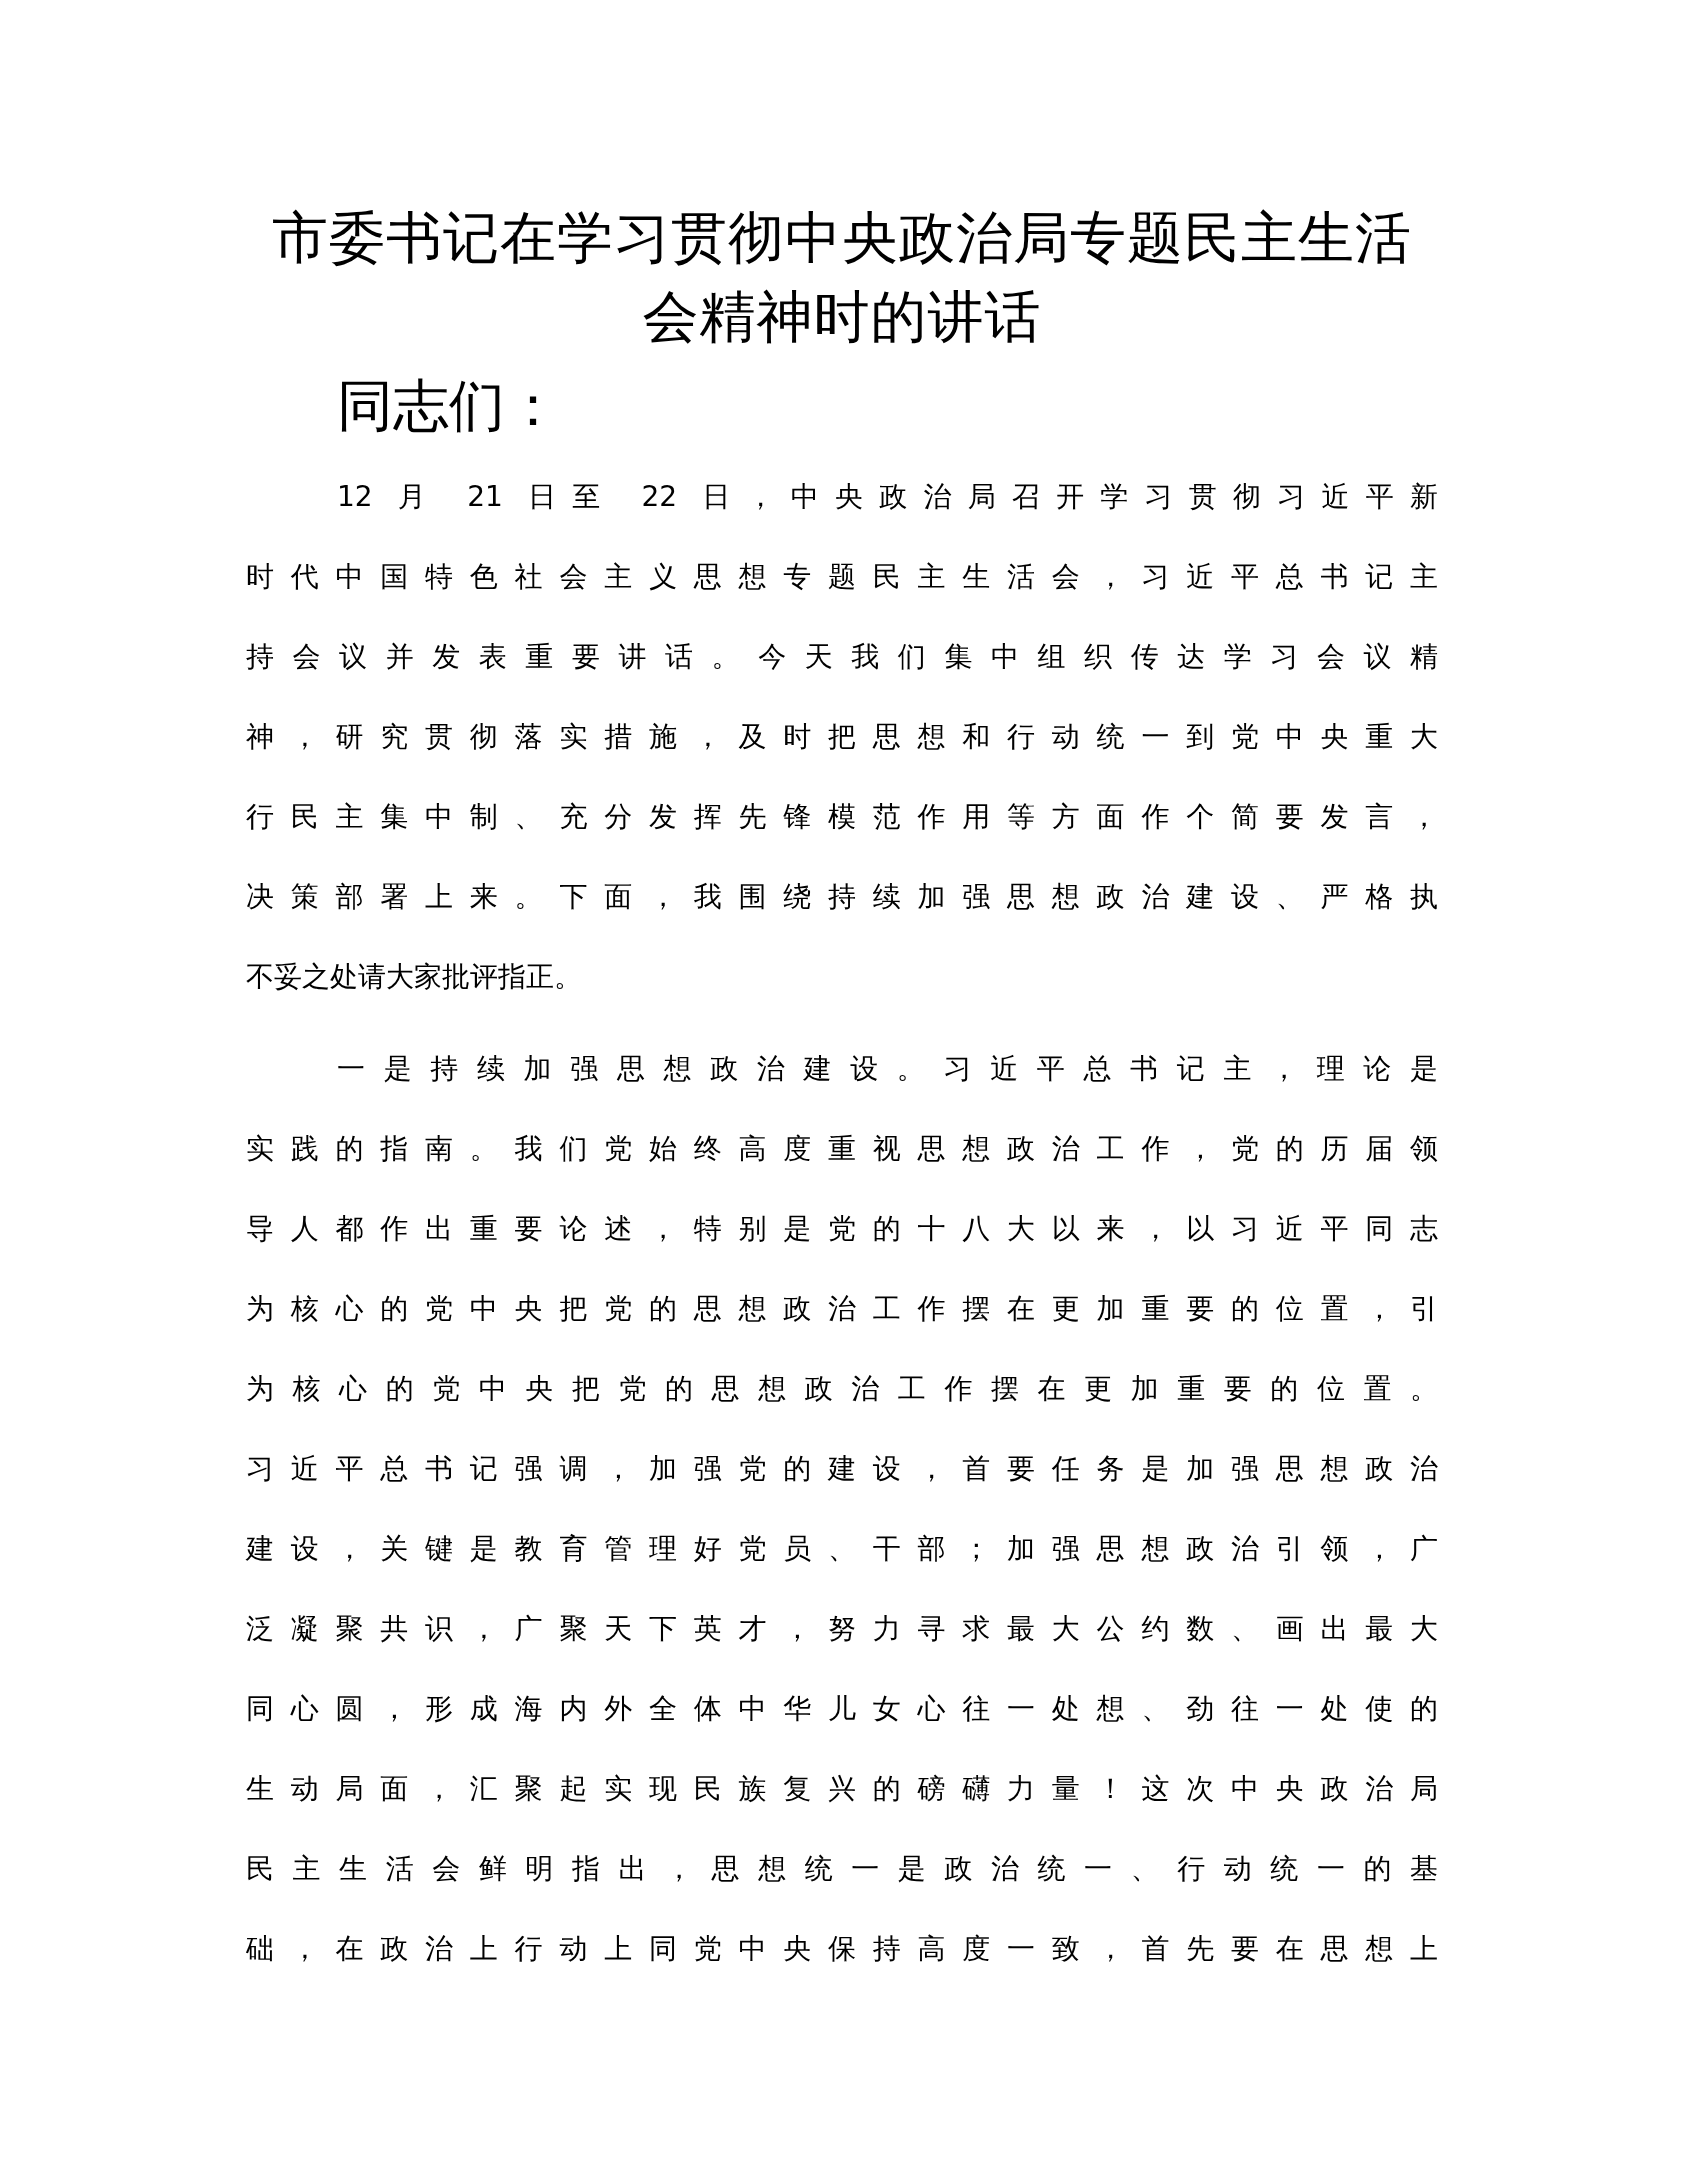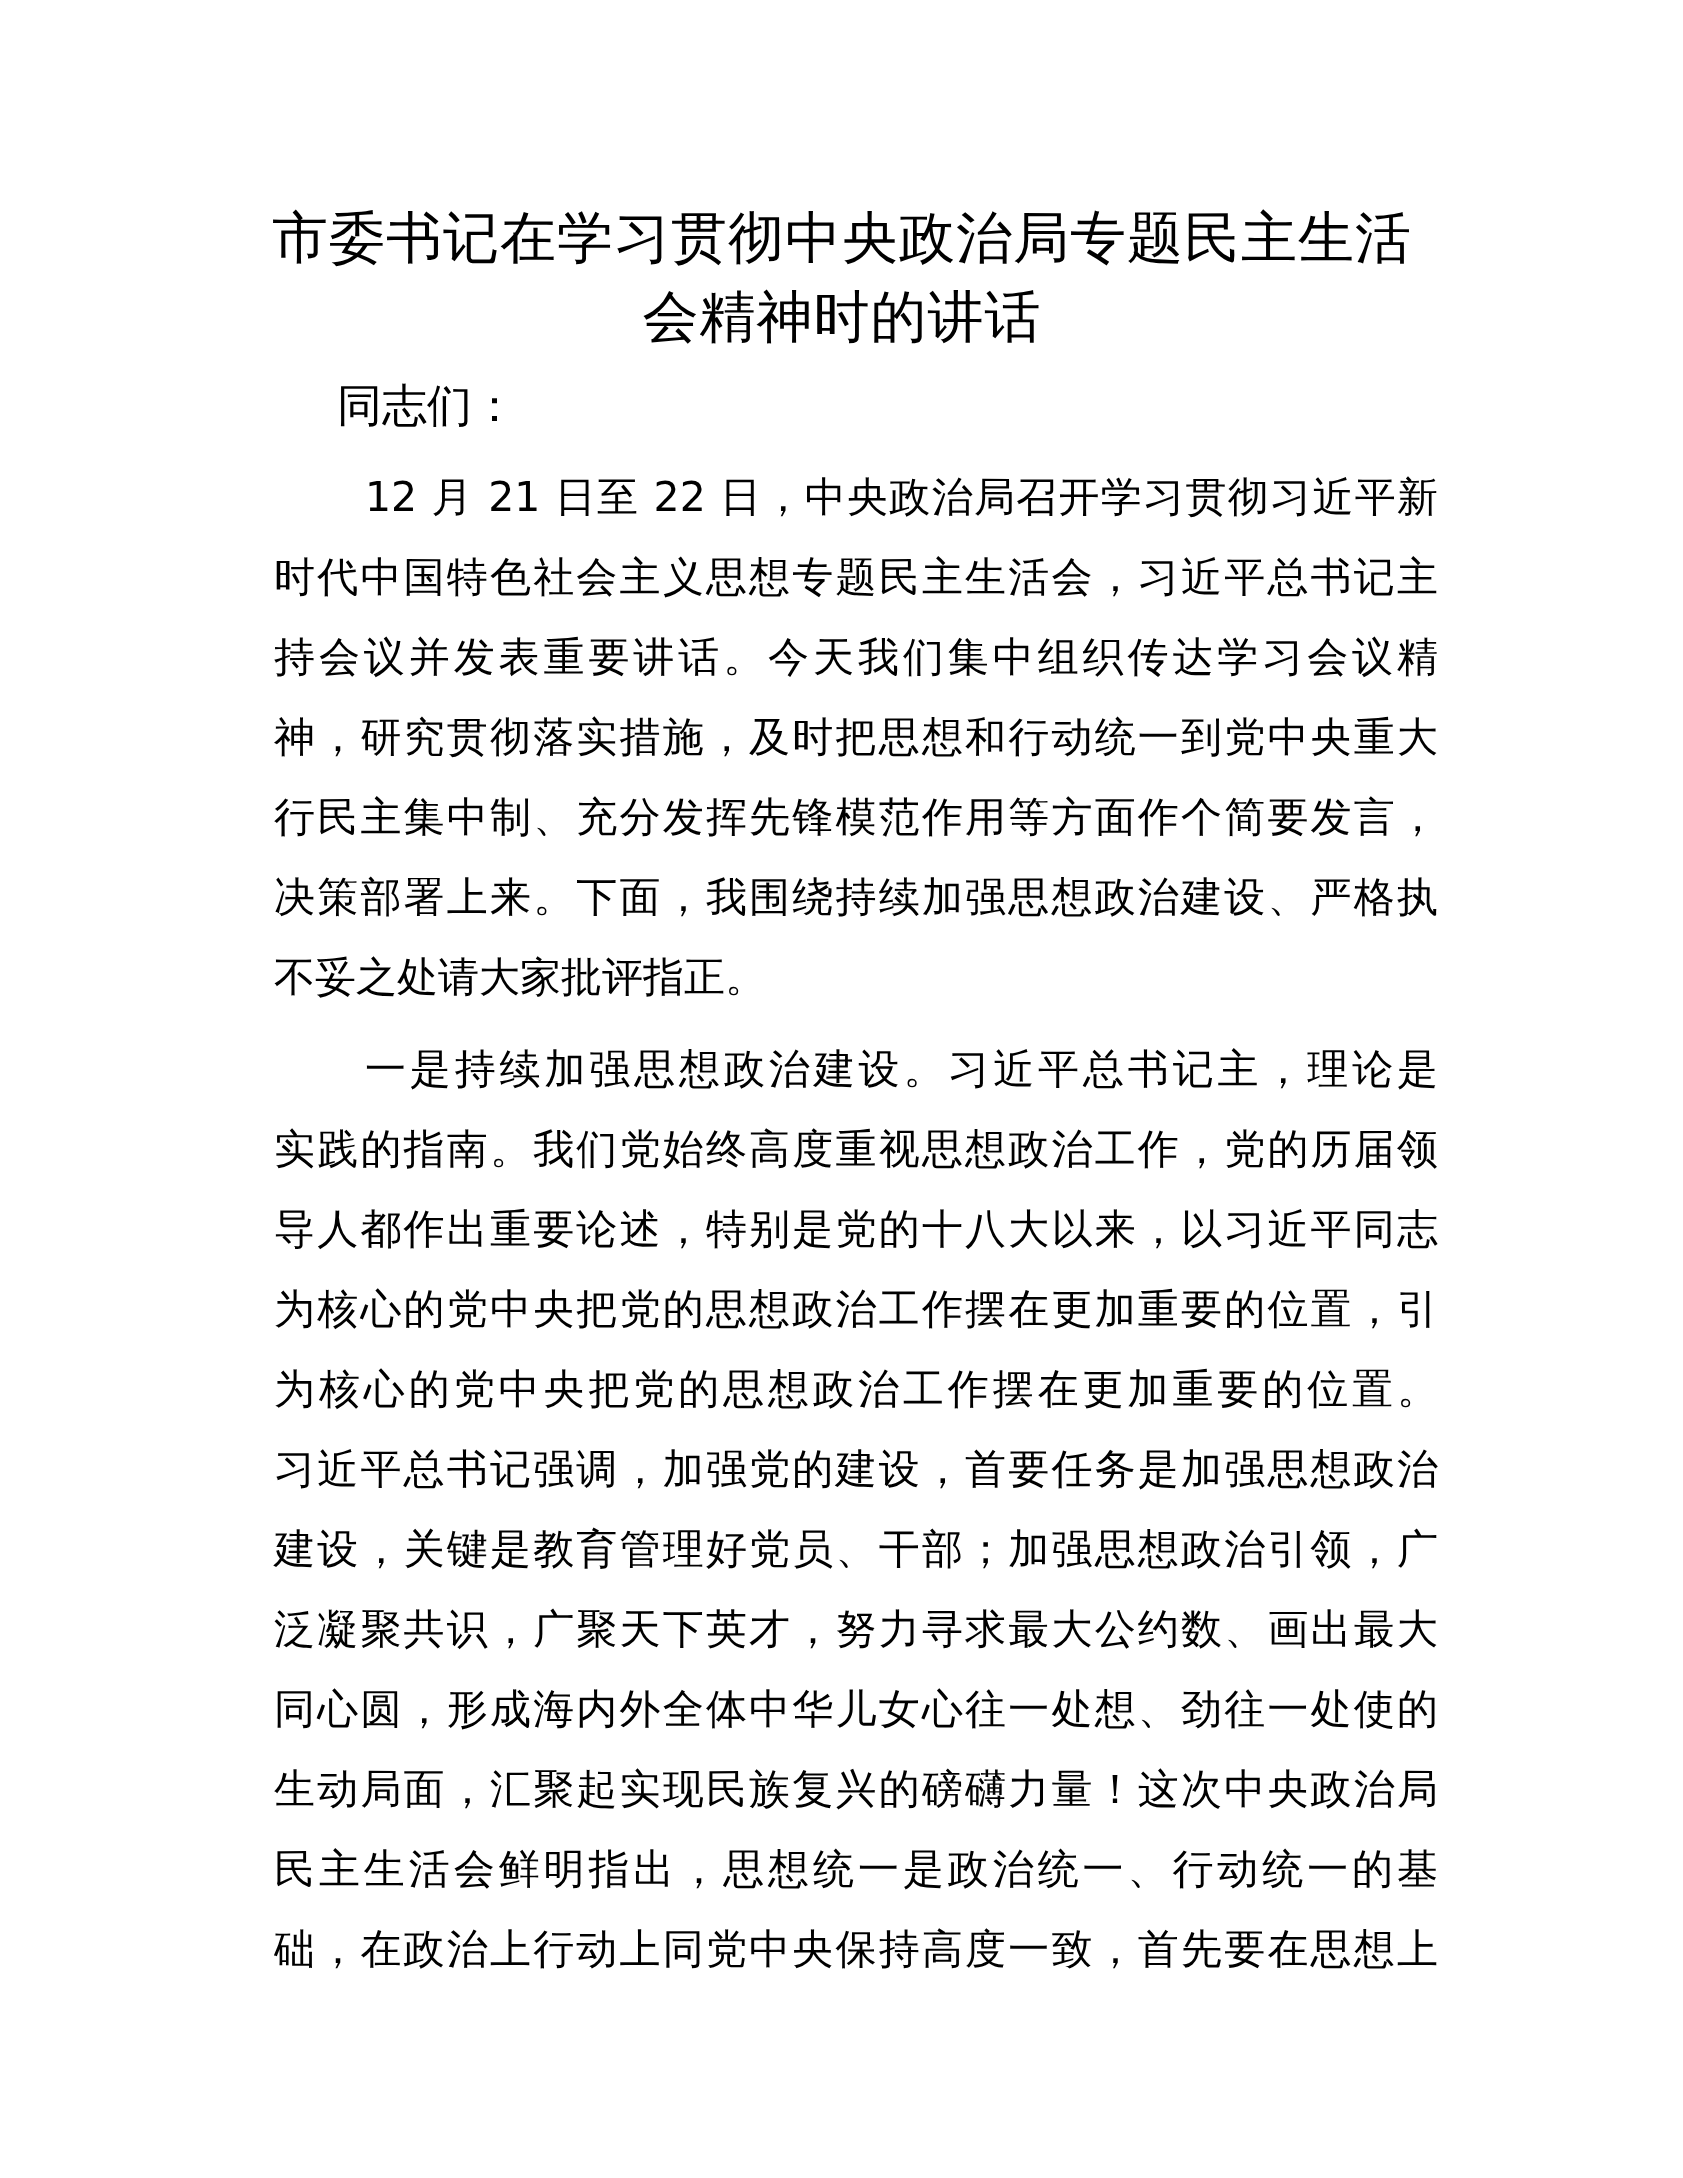--- a/index.html
+++ b/index.html
@@ -25,40 +25,39 @@
       margin: 0;
       text-align: center;
       font-size: 56px;
       line-height: 79px;
       font-weight: normal;
       letter-spacing: 1px;
     }
     .salutation {
       margin: 10px 0 0 0;
       text-indent: 91px;
-      font-size: 45px;
+      font-size: 56px;
       line-height: 79px;
     }
     .line {
       display: block;
       white-space: nowrap;
       text-align: justify;
       text-align-last: justify;
     }
     .line.first {
       padding-left: 91px;
     }
     .line.last {
       text-align-last: left;
     }
     .para-block {
       margin-top: 12px;
-      font-size: 41px;
+      font-size: 28px;
       line-height: 80px;
-      margin-left: 28px;
     }
   </style>
 </head>
 <body>
 
 <div class="page">
   <h1 class="title">
     <span class="line last" style="text-align:center;text-align-last:center;">市委书记在学习贯彻中央政治局专题民主生活</span>
     <span class="line last" style="text-align:right;text-align-last:center;">会精神时的讲话</span>
   </h1>

